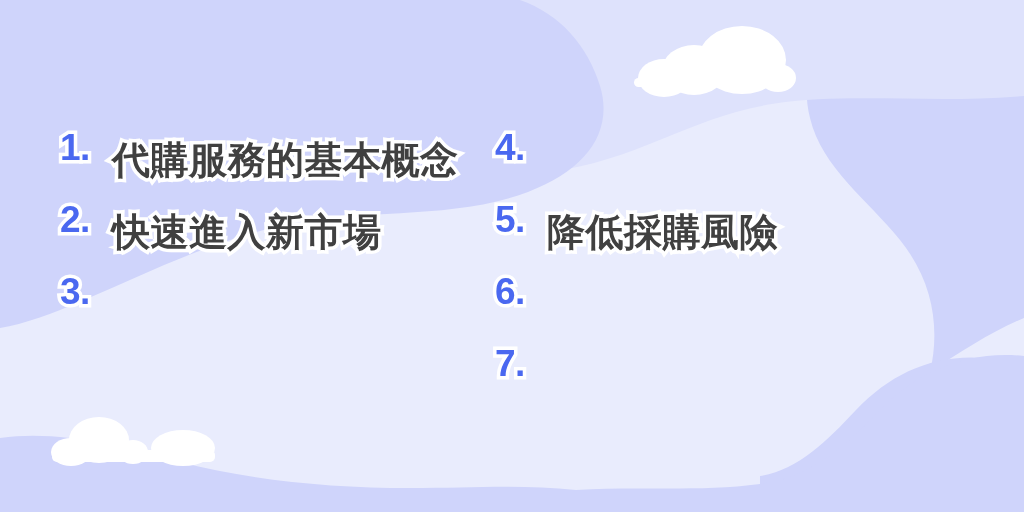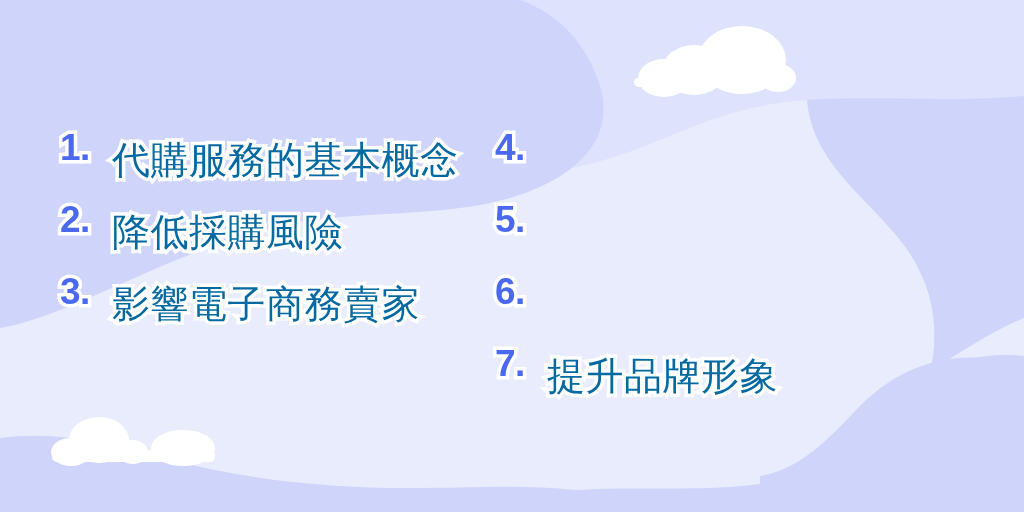--- a/index.html
+++ b/index.html
@@ -66,24 +66,24 @@
     letter-spacing: -0.5px;
     color: #4A68F0;
     -webkit-text-stroke: 7px #FFFFFF;
     paint-order: stroke fill;
     white-space: pre;
   }
 
   .item-text {
     flex: 1 1 auto;
     font-size: 38px;
-    font-weight: normal;
+    font-weight: bold;
     line-height: 72px;
     letter-spacing: 0.5px;
-    color: #0369a1;
+    color: #404040;
     -webkit-text-stroke: 7px #FFFFFF;
     paint-order: stroke fill;
   }
   .item-text .line-2 {
     display: block;
     padding-left: 4px;
   }
 </style>
 </head>
 <body>
@@ -169,47 +169,46 @@
 
     <div class="column left">
 
       <div class="list-item">
         <span class="item-number">1.</span>
         <span class="item-text">代購服務的基本概念</span>
       </div>
 
       <div class="list-item">
         <span class="item-number">2.</span>
-        <span class="item-text">降低採購風險</span>
+        <span class="item-text">快速進入新市場</span>
       </div>
 
       <div class="list-item two-line">
         <span class="item-number">3.</span>
         <span class="item-text">
-          <span>影響電子商務賣家</span>
         </span>
       </div>
 
     </div>
 
     <div class="column right">
 
       <div class="list-item">
         <span class="item-number">4.</span>
       </div>
 
       <div class="list-item">
         <span class="item-number">5.</span>
+        <span class="item-text">降低採購風險</span>
       </div>
 
       <div class="list-item">
         <span class="item-number">6.</span>
       </div>
 
       <div class="list-item">
         <span class="item-number">7.</span>
-        <span class="item-text">提升品牌形象</span>
       </div>
 
     </div>
 
   </div>
 </div>
 
 </body></html>

